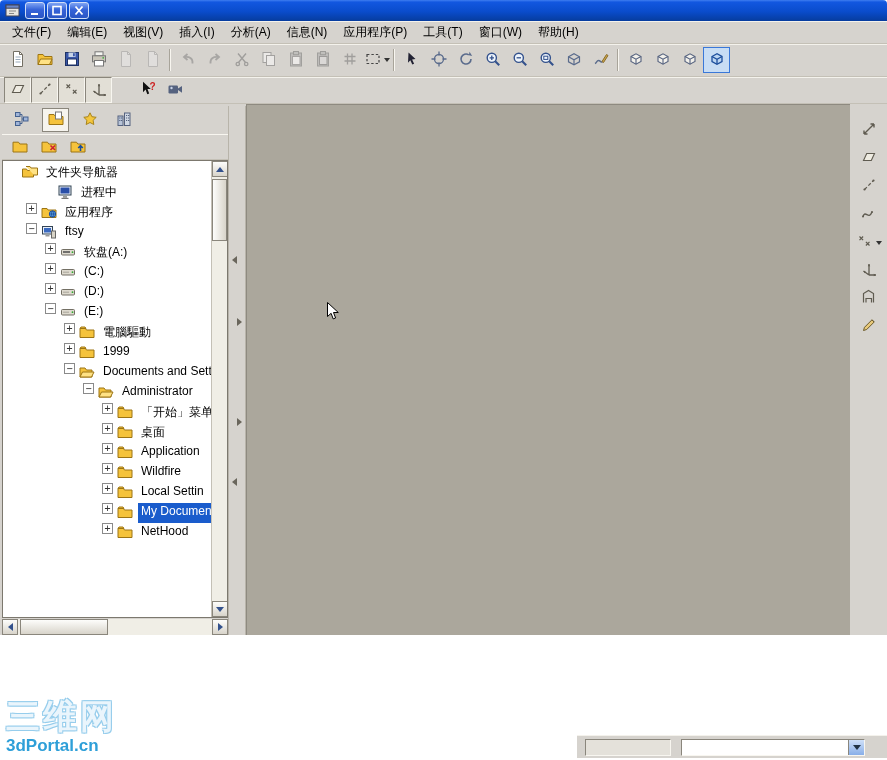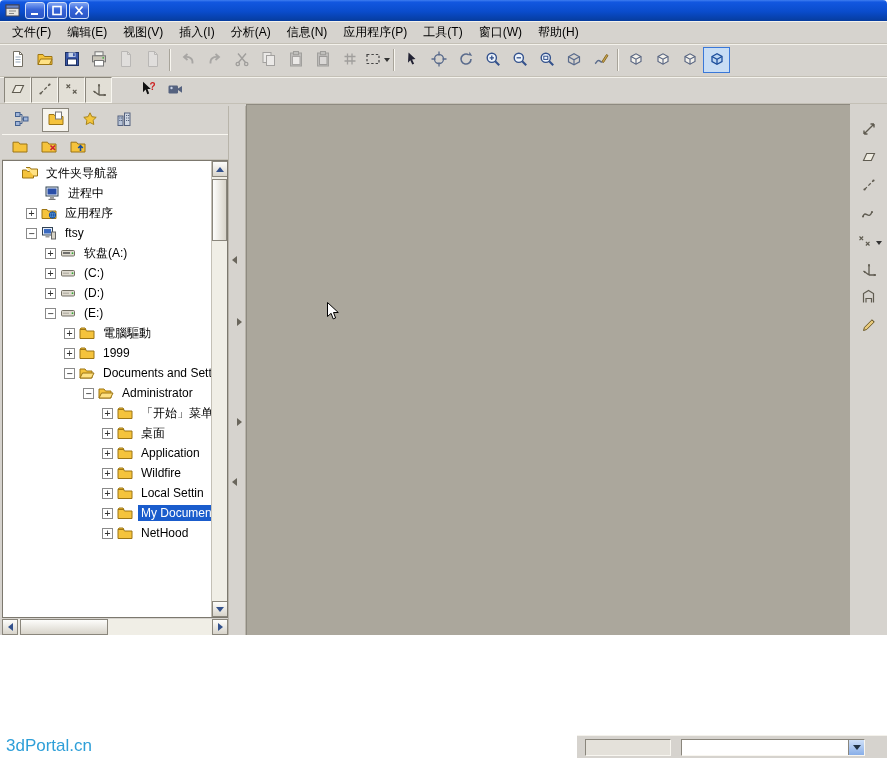--- a/index.html
+++ b/index.html
@@ -46,21 +46,21 @@
 
   .navigator{position:absolute;left:2px;top:2px;width:226px;height:529px;display:flex;flex-direction:column}
   .nav-tabs{height:28px;display:flex;align-items:center;gap:7px;padding:0 6px;flex:none}
   .nav-tab{width:27px;height:24px;display:flex;align-items:center;justify-content:center;border:1px solid transparent}
   .nav-tab.active{background:#f6f4ee;border-color:#8a867c}
   .folderbar{height:26px;display:flex;align-items:center;gap:3px;padding:0 5px;flex:none;
     border-top:1px solid #f8f6f0;border-bottom:1px solid #c4c0b6}
   .fbtn{width:26px;height:23px;display:flex;align-items:center;justify-content:center}
   .tree-area{flex:1;position:relative;border:1px solid #7c786e;background:#fff;overflow:hidden}
   .tree{position:absolute;left:0;top:0;right:16px;bottom:0;overflow:hidden;padding-top:2px}
-  .tree-row{height:20px;display:flex;align-items:center;white-space:nowrap}
+  .tree-row{height:20px;display:flex;white-space:nowrap}
   .exp{width:11px;height:11px;border:1px solid #8a8a8a;background:#fff;color:#333;font-size:10px;line-height:9px;
     text-align:center;margin-right:3px;flex:none;font-family:"DejaVu Sans Mono",monospace}
   .exp.none{visibility:hidden}
   .ticon{width:19px;height:18px;flex:none;margin-right:3px}
   .tlabel{padding:1px 3px}
   .tlabel.selected{background:var(--sel);color:#fff}
 
   .vscroll{position:absolute;top:0;right:0;bottom:0;width:16px;background:#f0eee6;border-left:1px solid #c4c0b6;
     display:flex;flex-direction:column}
   .hscroll{height:16px;background:#f0eee6;display:flex;margin-top:1px;flex:none}
@@ -86,21 +86,21 @@
 
   .rightbar{position:absolute;left:850px;top:0;width:37px;height:531px;display:flex;flex-direction:column;
     align-items:center;padding-top:14px;gap:3px}
   .rbtn{width:28px;height:25px;display:flex;align-items:center;justify-content:center;position:relative}
 
   
   .bottombar{position:absolute;left:0;top:635px;width:887px;height:125px;background:#fff}
   .watermark{position:absolute;left:6px;bottom:4px}
   .wm1{font-size:34px;font-weight:bold;letter-spacing:3px;color:#eaf5fc;
     text-shadow:1px 1px 0 var(--wm-outline),-1px -1px 0 var(--wm-outline),1px -1px 0 var(--wm-outline),-1px 1px 0 var(--wm-outline)}
-  .wm2{font-size:17px;font-weight:normal;color:var(--wm-text);margin-top:-4px}
+  .wm2{font-size:17px;font-weight:bold;color:var(--wm-text);margin-top:-4px}
   .status-controls{position:absolute;right:0;bottom:2px;width:310px;height:23px;background:var(--ui);
     border-top:1px solid #f4f2ec;display:flex;align-items:center;gap:10px;padding:0 8px}
   .msg-box{width:86px;height:17px;border:1px solid;border-color:#8a867c #f8f6f0 #f8f6f0 #8a867c;background:#e4e1da}
   .combo{width:184px;height:17px;border:1px solid;border-color:#8a867c #f8f6f0 #f8f6f0 #8a867c;background:#fff;display:flex}
   .combo-field{flex:1}
   .combo-btn{width:16px;background:linear-gradient(180deg,#cfe0f8,#88aee8);border-left:1px solid #8a867c;
     display:flex;align-items:center;justify-content:center}
   .combo-btn .tri-down{border-top-color:#234}
 </style>
 </head>
@@ -409,21 +409,21 @@
     <div class="tree-area">
       <div class="tree" id="tree">
           <div class="tree-row" style="padding-left: 4px;">
             <span class="exp none"></span>
             <span class="ticon"><svg width="18" height="18" viewBox="0 0 18 18">
                 <path d="M1.5 6h4l1 1.5h6V14h-11z" fill="#f5c33c" stroke="#9c7514"></path>
                 <path d="M5 3.5h4l1 1.5h6.5v7H13" fill="#ffe285" stroke="#9c7514"></path>
               </svg></span>
             <span class="tlabel">文件夹导航器</span>
           </div>
-          <div class="tree-row" style="padding-left: 26px;">
+          <div class="tree-row" style="padding-left: 39px;">
             <span class="exp none"></span>
             <span class="ticon"><svg width="18" height="18" viewBox="0 0 18 18">
                 <rect x="3" y="3" width="12" height="9" fill="#e8eef8" stroke="#345"></rect>
                 <rect x="4.5" y="4.5" width="9" height="6" fill="#2a4fa8"></rect>
                 <rect x="7" y="13" width="4" height="1.8" fill="#999"></rect>
                 <rect x="5.5" y="14.8" width="7" height="1.2" fill="#777"></rect>
               </svg></span>
             <span class="tlabel">进程中</span>
           </div>
           <div class="tree-row" style="padding-left: 23px;">
@@ -658,20 +658,21 @@
         <span><svg width="18" height="18" viewBox="0 0 18 18">
             <path d="M3.5 14.5l1-3.2 7.5-7.5 2.2 2.2-7.5 7.5z" fill="#e8c97a" stroke="#6b5a2a"></path>
             <path d="M12 3.8l2.2 2.2" stroke="#6b5a2a"></path>
           </svg></span>
       </span>
     </div>
 </div>
 
 <div class="bottombar">
   <div class="watermark">
+    <div class="wm1">三维网</div>
     <div class="wm2">3dPortal.cn</div>
   </div>
   <div class="status-controls">
     <span class="msg-box"></span>
     <span class="combo">
       <span class="combo-field"></span>
       <span class="combo-btn">
           <i class="tri-down"></i>
         </span>
     </span>

